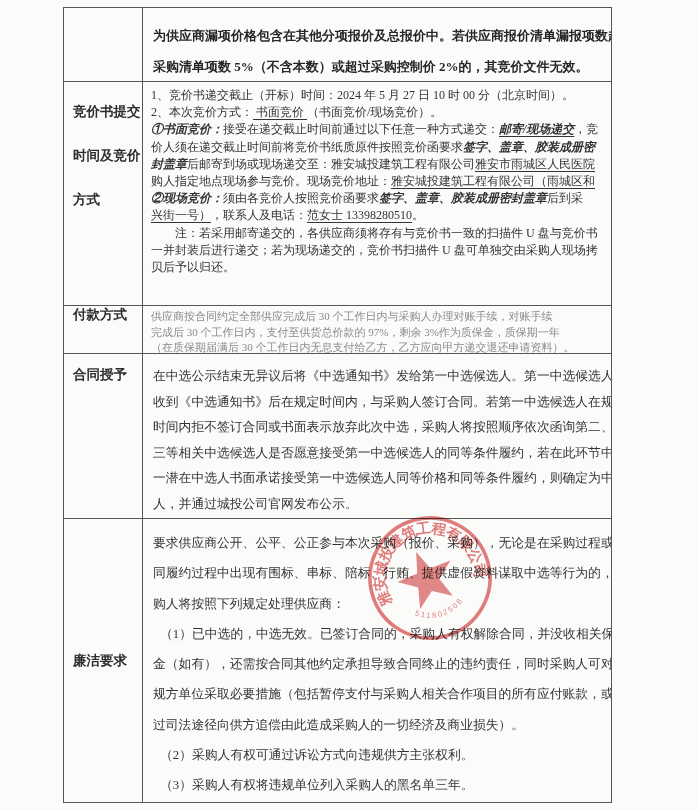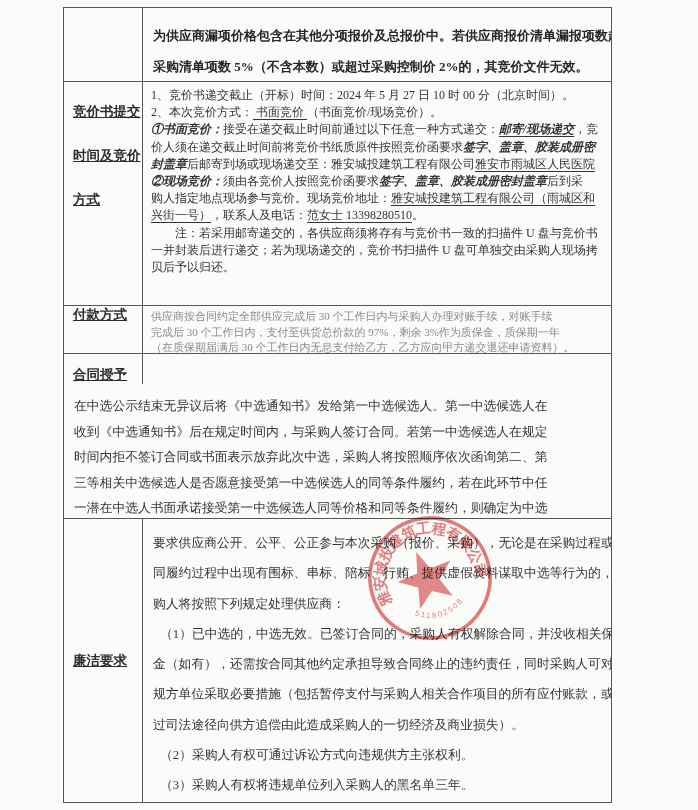--- a/index.html
+++ b/index.html
@@ -21,39 +21,38 @@
     box-sizing:border-box;
     color:#343434;
   }
   .trow{display:flex;border-bottom:1px solid #565656;box-sizing:border-box;}
   .trow:last-child{border-bottom:none;}
   .lcell{
     width:79px;min-width:79px;box-sizing:border-box;
     border-right:1px solid #565656;
     font-weight:bold;font-size:13.5px;color:#2d2d2d;
     padding-left:9px;
-    text-decoration:underline;
   }
   .ccell{flex:1;box-sizing:border-box;overflow:hidden;}
   .tline{white-space:nowrap;}
   .lab-line{white-space:nowrap;}
   .seg-b{font-weight:bold;font-style:italic;}
   .seg-u{text-decoration:underline;text-underline-offset:3px;}
   .indent{padding-left:7px;}
 
   
   .row-0{height:74px;}
   .row-0 .ccell{padding:12px 8px 0 10px;font-size:13px;font-weight:bold;line-height:31px;color:#262626;}
   .row-1{height:224px;}
   .row-1 .lcell{padding-top:8px;line-height:44px;}
   .row-1 .ccell{padding:5px 6px 0 8px;font-size:12px;line-height:17.2px;}
   .row-2{height:48px;}
   .row-2 .lcell{display:flex;align-items:flex-start;}
   .row-2 .ccell{padding:3px 4px 0 8px;font-size:11px;line-height:15.5px;color:#898989;}
-  .row-3{height:165px;flex-direction:column;}
+  .row-3{height:165px;}
   .row-3 .lcell{padding-top:12px;}
   .row-3 .ccell{padding:10px 6px 0 10px;font-size:12.8px;line-height:25.5px;}
   .row-4{height:283px;}
   .row-4 .lcell{display:flex;align-items:center;}
   .row-4 .ccell{padding:9px 6px 0 10px;font-size:12.8px;line-height:30.3px;}
 
   
   #stamp{
     position:absolute;left:353px;top:501px;width:154px;height:154px;
     mix-blend-mode:multiply;opacity:.82;
@@ -78,22 +77,22 @@
           <div class="lab-line">竞价书提交</div>
           <div class="lab-line">时间及竞价</div>
           <div class="lab-line">方式</div>
         </div>
         <div class="ccell">
           <div class="tline"><span class="">1、竞价书递交截止（开标）时间：2024 年 5 月 27 日 10 时 00 分（北京时间）。</span></div>
           <div class="tline"><span class="">2、本次竞价方式：</span><span class="seg-u"> 书面竞价 </span><span class="">（书面竞价/现场竞价）。</span></div>
           <div class="tline"><span class="seg-b ">①书面竞价：</span><span class="">接受在递交截止时间前通过以下任意一种方式递交：</span><span class="seg-b seg-u">邮寄/现场递交</span><span class="">，竞</span></div>
           <div class="tline"><span class="">价人须在递交截止时间前将竞价书纸质原件按照竞价函要求</span><span class="seg-b ">签字、盖章、胶装成册密</span></div>
           <div class="tline"><span class="seg-b ">封盖章</span><span class="">后邮寄到场或现场递交至：雅安城投建筑工程有限公司</span><span class="seg-u">雅安市雨城区人民医院</span></div>
+          <div class="tline"><span class="">购人指定地点现场参与竞价。现场竞价地址：</span><span class="seg-u">雅安城投建筑工程有限公司（雨城区和</span></div>
           <div class="tline"><span class="seg-b ">②现场竞价：</span><span class="">须由各竞价人按照竞价函要求</span><span class="seg-b ">签字、盖章、胶装成册密封盖章</span><span class="">后到采</span></div>
-          <div class="tline"><span class="">购人指定地点现场参与竞价。现场竞价地址：</span><span class="seg-u">雅安城投建筑工程有限公司（雨城区和</span></div>
           <div class="tline"><span class="seg-u">兴街一号）</span><span class="">，联系人及电话：</span><span class="seg-u">范女士 13398280510</span><span class="">。</span></div>
           <div class="tline"><span class="">　　注：若采用邮寄递交的，各供应商须将存有与竞价书一致的扫描件 U 盘与竞价书</span></div>
           <div class="tline"><span class="">一并封装后进行递交；若为现场递交的，竞价书扫描件 U 盘可单独交由采购人现场拷</span></div>
           <div class="tline"><span class="">贝后予以归还。</span></div>
         </div>
       </div>
       <div class="trow row-2">
         <div class="lcell">
           <div class="lab-line">付款方式</div>
         </div>

